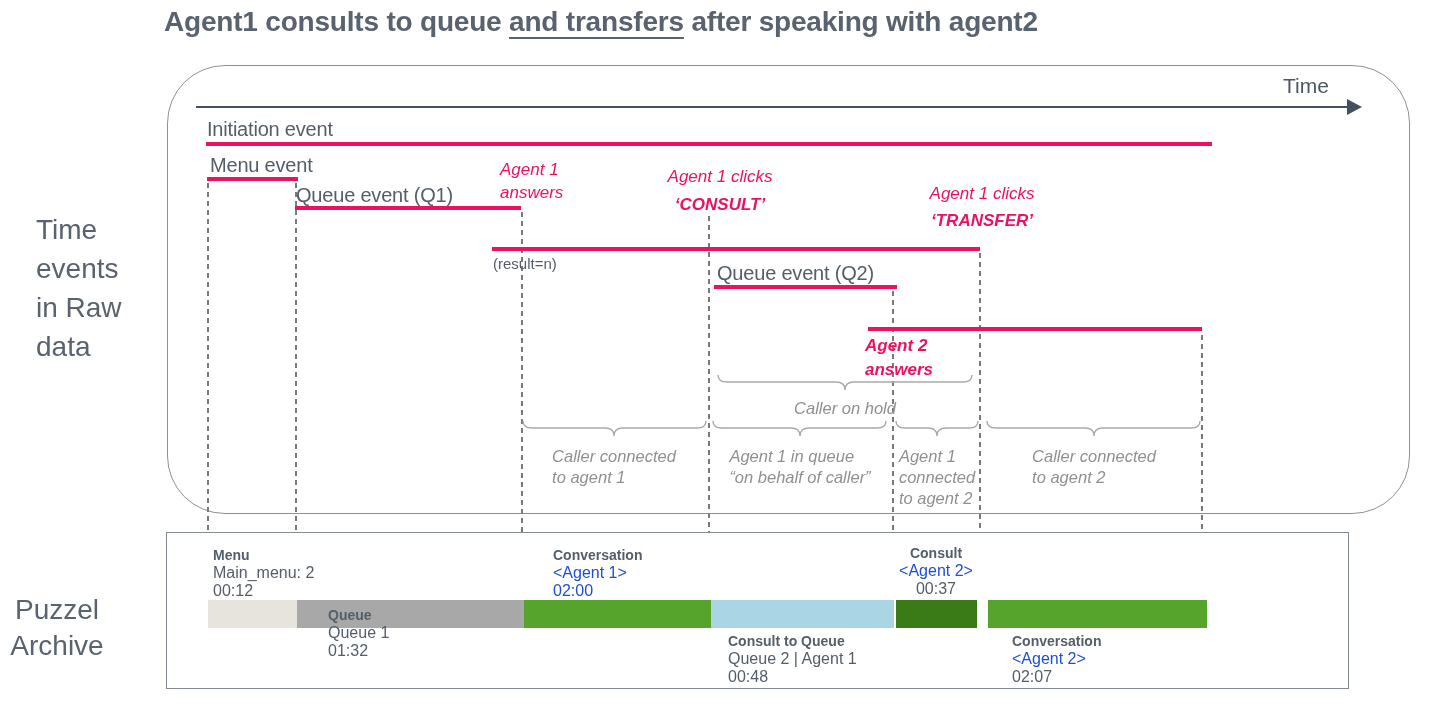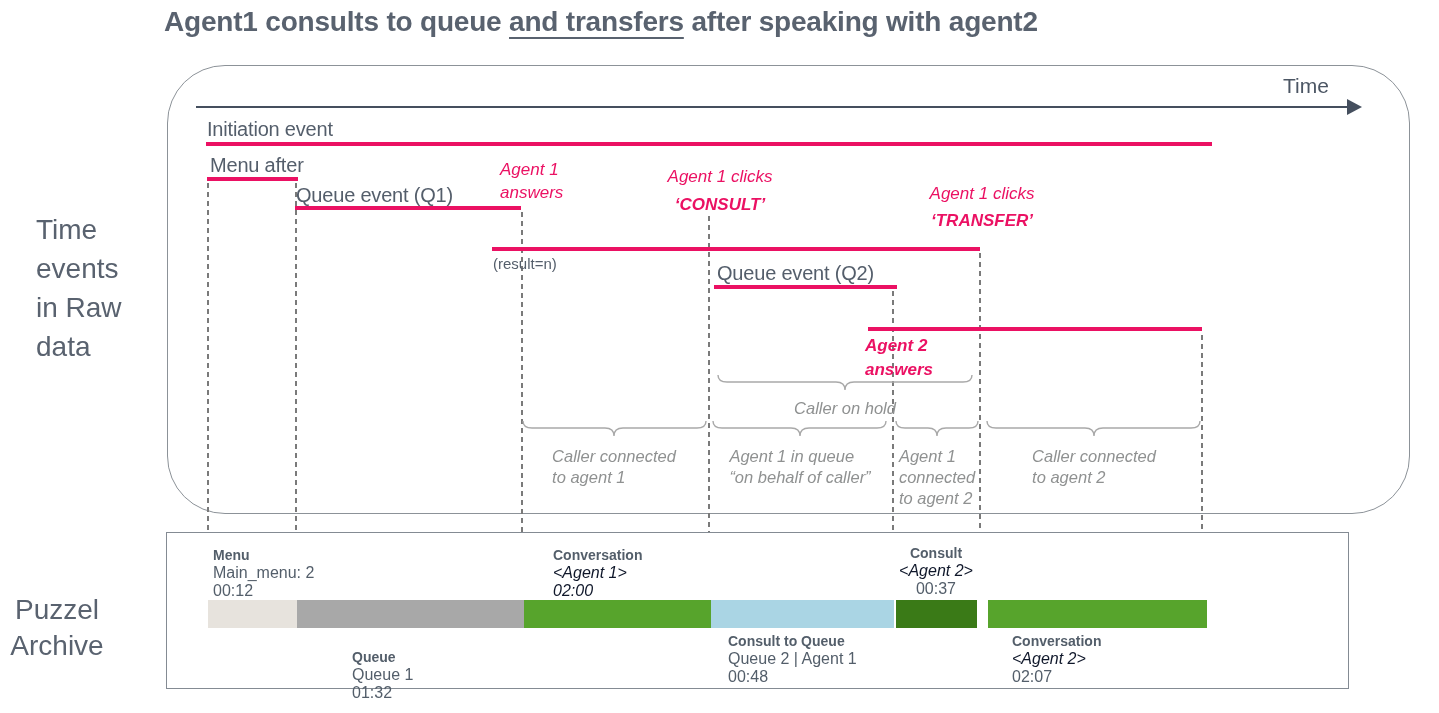--- a/index.html
+++ b/index.html
@@ -22,21 +22,21 @@
             white-space:nowrap;}
   .pinknote.center{transform:translateX(-50%);text-align:center;}
   .pinknote .b{font-weight:bold;}
   .cap{position:absolute;color:#8F9191;font-style:italic;font-size:16.5px;line-height:21px;
        text-align:left;transform:translateX(-50%);white-space:nowrap;}
   .archbox{position:absolute;border:1.5px solid #848B93;background:#fff;}
   .seg{position:absolute;top:600px;height:28px;}
   .ablock{position:absolute;font-size:16px;line-height:18px;color:#535E6A;white-space:nowrap;}
   .ablock .nm{font-weight:bold;font-size:14px;}
   .ablock.center{transform:translateX(-50%);text-align:center;}
-  .pinktx{color:#0f172a;font-style:italic;}
+  .pinktx{color:#1d4ed8;}
 </style>
 </head>
 <body>
 
 <div class="page">
 
   <div class="title"><span>Agent1 consults to queue </span><span class="u">and transfers</span><span> after speaking with agent2</span></div>
 
   <div class="sideLabel" style="left:36px;top:210px;">
     <div>Time</div>
@@ -69,21 +69,21 @@
     <path fill="none" stroke="#A9A9A9" stroke-width="1.4" d="M718 375 Q718 382 727 382 L836 382 Q845 382 845 390 Q845 382 854 382 L963 382 Q972 382 972 375"></path>
     <path fill="none" stroke="#A9A9A9" stroke-width="1.4" d="M523 421 Q523 428 532 428 L605 428 Q614 428 614 436 Q614 428 623 428 L697 428 Q706 428 706 421"></path>
     <path fill="none" stroke="#A9A9A9" stroke-width="1.4" d="M713 421 Q713 428 722 428 L791 428 Q800 428 800 436 Q800 428 809 428 L877 428 Q886 428 886 421"></path>
     <path fill="none" stroke="#A9A9A9" stroke-width="1.4" d="M896 421 Q896 428 905 428 L928 428 Q937 428 937 436 Q937 428 946 428 L969 428 Q978 428 978 421"></path>
     <path fill="none" stroke="#A9A9A9" stroke-width="1.4" d="M987 421 Q987 428 996 428 L1085 428 Q1094 428 1094 436 Q1094 428 1103 428 L1191 428 Q1200 428 1200 421"></path>
   </svg>
 
   <div class="evlabel" style="left:207px;top:118px;">Initiation event</div>
   <div class="evbar" style="left:206px;top:142px;width:1006px;"></div>
 
-  <div class="evlabel" style="left:210px;top:154px;">Menu after</div>
+  <div class="evlabel" style="left:210px;top:154px;">Menu event</div>
   <div class="evbar" style="left:207px;top:177px;width:91px;"></div>
 
   <div class="evlabel" style="left:296px;top:184px;">Queue event (Q1)</div>
   <div class="evbar" style="left:295px;top:206px;width:226px;"></div>
 
   <div class="evbar" style="left:492px;top:247px;width:488px;"></div>
   <div class="evsub" style="left:493px;top:255px;">(result=n)</div>
 
   <div class="evlabel" style="left:717px;top:262px;">Queue event (Q2)</div>
   <div class="evbar" style="left:714px;top:285px;width:183px;"></div>
@@ -142,21 +142,21 @@
   <div class="ablock" style="left:553px;top:546px;">
     <div class="nm">Conversation</div>
     <div class="pinktx">&lt;Agent 1&gt;</div>
     <div class="pinktx">02:00</div>
   </div>
   <div class="ablock center" style="left:936px;top:544px;">
     <div class="nm">Consult</div>
     <div class="pinktx">&lt;Agent 2&gt;</div>
     <div>00:37</div>
   </div>
-  <div class="ablock" style="left:328px;top:648px;margin-left:24px;">
+  <div class="ablock" style="left:328px;top:606px;">
     <div class="nm">Queue</div>
     <div>Queue 1</div>
     <div>01:32</div>
   </div>
   <div class="ablock" style="left:728px;top:632px;">
     <div class="nm">Consult to Queue</div>
     <div>Queue 2 | Agent 1</div>
     <div>00:48</div>
   </div>
   <div class="ablock" style="left:1012px;top:632px;">

